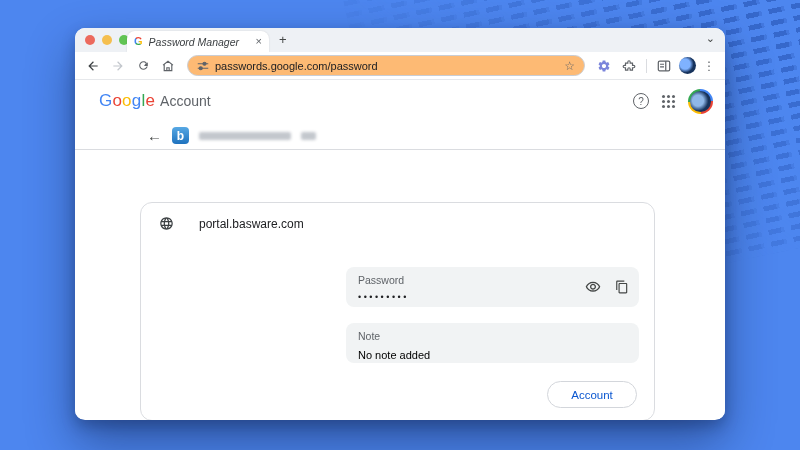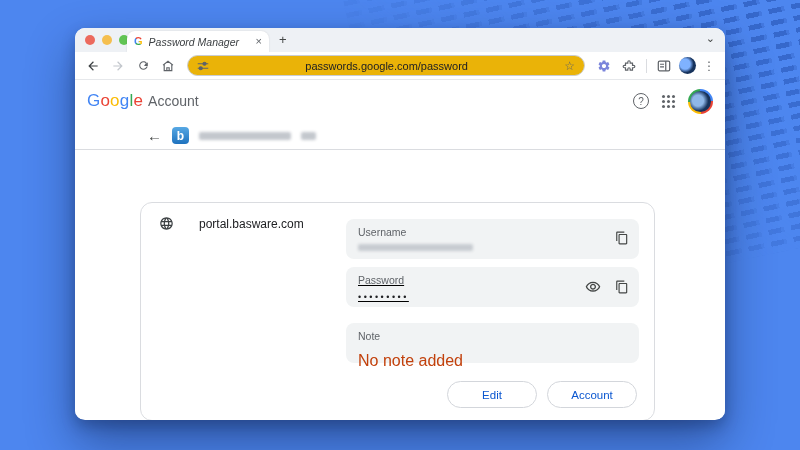--- a/index.html
+++ b/index.html
@@ -43,33 +43,33 @@
   .tab-close{ font-size:11px; color:#5f6368; cursor:default; line-height:1; }
   .newtab{ position:absolute; left:204px; top:5px; font-size:13px; color:#444746; line-height:1; }
   .strip-chevron{ position:absolute; right:10px; top:4px; font-size:11px; color:#444746; }
 
   .toolbar{
     position:relative; height:28px; background:#fff; border-bottom:1px solid #e6e8eb;
     display:flex; align-items:center; padding:0 8px; gap:5px;
   }
   .nav-ic{ width:20px; height:20px; display:flex; align-items:center; justify-content:center; flex:0 0 auto; }
   .urlpill{
-    flex:1; height:21px; border:1px solid #c9cdd4; border-radius:11px; background:#eab308;
-    display:flex; align-items:center; padding:0 9px; gap:6px; margin:16px 4px; min-width:0;text-align:center;
+    flex:1; height:21px; border:1px solid #c9cdd4; border-radius:11px; background:#fdba74;
+    display:flex; align-items:center; padding:0 9px; gap:6px; margin:16px 4px; min-width:0;
   }
   .url-text{ flex:1; font-size:11px; color:#202124; white-space:nowrap; overflow:hidden; }
   .star{ font-size:12px; color:#5f6368; line-height:1; }
   .tb-sep{ width:1px; height:14px; background:#dadce0; margin:0 2px; }
   .tb-avatar{ width:17px; height:17px; border-radius:50%;
     background:radial-gradient(circle at 36% 42%, #7fb2ff 0 34%, #16325c 58%); }
   .dots{ font-size:12px; color:#5f6368; line-height:1; padding:0 2px; }
 
   
   .page{ position:relative; height:339px; background:#fff; }
-  .acct-header{ position:relative; height:42px; display:flex; align-items:center; padding:0 12px;text-align:center; }
+  .acct-header{ position:relative; height:42px; display:flex; align-items:center; padding:0 24px;text-align:center; }
   .glogo{ font-size:17px; letter-spacing:.2px; }
   .acct-word{ font-size:14px; color:#5f6368; margin-left:5px; }
   .hdr-right{ position:absolute; right:12px; top:0; height:42px; display:flex; align-items:center; gap:13px; }
   .help-ic{ width:16px; height:16px; border:1.4px solid #5f6368; border-radius:50%;
     font-size:10px; color:#5f6368; display:flex; align-items:center; justify-content:center; }
   .grid-ic{ display:grid; grid-template-columns:repeat(3,3px); grid-gap:2px; }
   .grid-ic i{ width:3px; height:3px; background:#5f6368; border-radius:50%; }
   .hdr-avatar{ width:25px; height:25px; border-radius:50%; padding:2px;
     background:conic-gradient(#4285f4 0 25%,#ea4335 25% 50%,#fbbc05 50% 75%,#34a853 75% 100%); }
   .hdr-avatar i{ display:block; width:100%; height:100%; border-radius:50%;
@@ -88,25 +88,25 @@
     position:absolute; left:65px; top:122px; width:515px; height:219px;
     border:1px solid #dadce0; border-radius:12px; background:#fff;
   }
   .origin-row{ position:absolute; left:18px; top:13px; display:flex; align-items:center; gap:25px; }
   .origin-text{ font-size:12px; color:#202124; }
 
   .field{
     position:absolute; left:205px; width:293px; height:40px;
     background:#f1f3f4; border-radius:8px; padding:6px 12px;
   }
-  .f-user{ top:16px; } .f-pass{ top:64px;text-decoration:underline; } .f-note{ top:120px; }
+  .f-user{ top:16px; } .f-pass{ top:64px; } .f-note{ top:120px; }
   .f-label{ font-size:10.5px; color:#5f6368; line-height:14px; }
   .f-blur{ margin-top:5px; width:115px; height:7px; border-radius:2px; background:#c7cbd1; filter:blur(1.5px); }
   .f-dots{ font-size:9px; letter-spacing:2.5px; color:#202124; line-height:14px; margin-top:3px; }
-  .f-noteval{ font-size:16px; color:#c2410c; line-height:16px; margin-top:10px; }
+  .f-noteval{ font-size:11px; color:#000000; line-height:16px; margin-top:4px; }
   .f-icons{ position:absolute; right:10px; top:12px; display:flex; gap:14px; align-items:center; }
 
   .btn-row{ position:absolute; right:17px; top:178px; display:flex; gap:10px; }
   .pill-btn{
     width:90px; height:27px; border:1px solid #d3d6db; border-radius:14px; background:#fff;
     font-size:11.5px; color:#0b57d0; font-family:"Liberation Sans", sans-serif;
     display:flex; align-items:center; justify-content:center; cursor:pointer;
   }
   svg{ display:block; }
 </style>
@@ -231,31 +231,20 @@
       <div class="card">
         <div class="origin-row">
           <span>
             <svg width="15" height="15" viewBox="0 0 24 24">
                 <path fill="#3c4043" d="M11.99 2C6.47 2 2 6.48 2 12s4.47 10 9.99 10C17.52 22 22 17.52 22 12S17.52 2 11.99 2zm6.93 6h-2.95c-.32-1.25-.78-2.45-1.38-3.56 1.84.63 3.37 1.91 4.33 3.56zM12 4.04c.83 1.2 1.48 2.53 1.91 3.96h-3.82c.43-1.43 1.08-2.76 1.91-3.96zM4.26 14C4.1 13.36 4 12.69 4 12s.1-1.36.26-2h3.38c-.08.66-.14 1.32-.14 2 0 .68.06 1.34.14 2H4.26zm.82 2h2.95c.32 1.25.78 2.45 1.38 3.56-1.84-.63-3.37-1.9-4.33-3.56zm2.95-8H5.08c.96-1.66 2.49-2.93 4.33-3.56C8.81 5.55 8.35 6.75 8.03 8zM12 19.96c-.83-1.2-1.48-2.53-1.91-3.96h3.82c-.43 1.43-1.08 2.76-1.91 3.96zM14.34 14H9.66c-.09-.66-.16-1.32-.16-2 0-.68.07-1.35.16-2h4.68c.09.65.16 1.32.16 2 0 .68-.07 1.34-.16 2zm.25 5.56c.6-1.11 1.06-2.31 1.38-3.56h2.95c-.96 1.65-2.49 2.93-4.33 3.56zM16.36 14c.08-.66.14-1.32.14-2 0-.68-.06-1.34-.14-2h3.38c.16.64.26 1.31.26 2s-.1 1.36-.26 2h-3.38z"></path>
               </svg>
           </span>
           <span class="origin-text">portal.basware.com</span>
         </div>
 
-        <div class="field f-user">
-          <div class="f-label">Username</div>
-          <div class="f-blur"></div>
-          <div class="f-icons">
-            <span>
-              <svg width="14" height="14" viewBox="0 0 24 24">
-                  <path fill="#444746" d="M16 1H4c-1.1 0-2 .9-2 2v14h2V3h12V1zm3 4H8c-1.1 0-2 .9-2 2v14c0 1.1.9 2 2 2h11c1.1 0 2-.9 2-2V7c0-1.1-.9-2-2-2zm0 16H8V7h11v14z"></path>
-                </svg>
-            </span>
-          </div>
-        </div>
 
         <div class="field f-pass">
           <div class="f-label">Password</div>
           <div class="f-dots">•••••••••</div>
           <div class="f-icons">
             <span>
               <svg width="16" height="16" viewBox="0 0 24 24">
                   <path fill="#444746" d="M12 6c3.79 0 7.17 2.13 8.82 5.5C19.17 14.87 15.79 17 12 17s-7.17-2.13-8.82-5.5C4.83 8.13 8.21 6 12 6m0-2C7 4 2.73 7.11 1 11.5 2.73 15.89 7 19 12 19s9.27-3.11 11-7.5C21.27 7.11 17 4 12 4zm0 5c1.38 0 2.5 1.12 2.5 2.5S13.38 14 12 14s-2.5-1.12-2.5-2.5S10.62 9 12 9m0-2c-2.48 0-4.5 2.02-4.5 4.5S9.52 16 12 16s4.5-2.02 4.5-4.5S14.48 7 12 7z"></path>
                 </svg>
             </span>
@@ -266,20 +255,19 @@
             </span>
           </div>
         </div>
 
         <div class="field f-note">
           <div class="f-label">Note</div>
           <div class="f-noteval">No note added</div>
         </div>
 
         <div class="btn-row">
-          <button class="pill-btn">Edit</button>
           <button class="pill-btn">Account</button>
         </div>
       </div>
 
     </div>
   </div>
 </div>
 
 </body></html>

